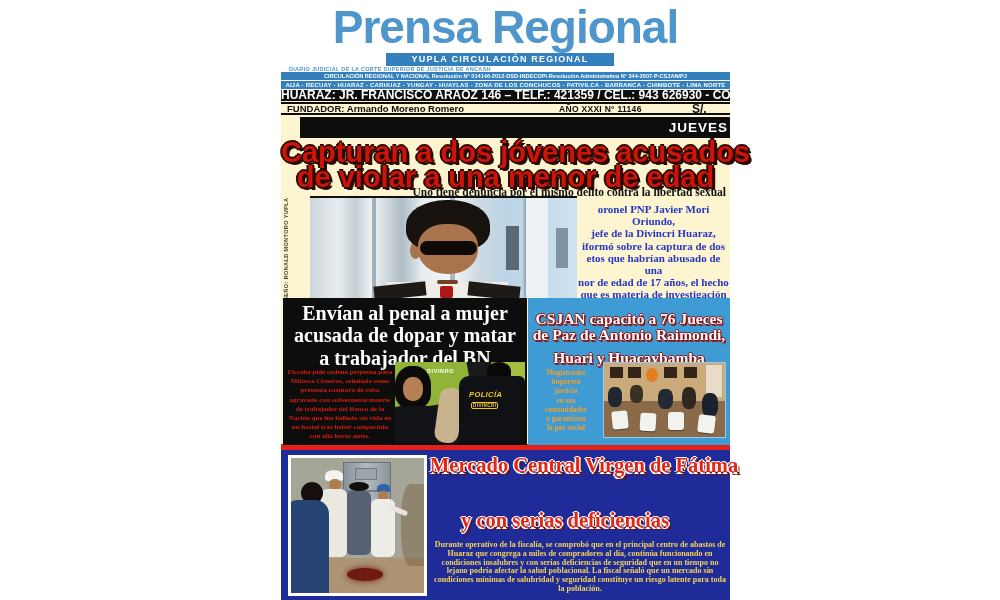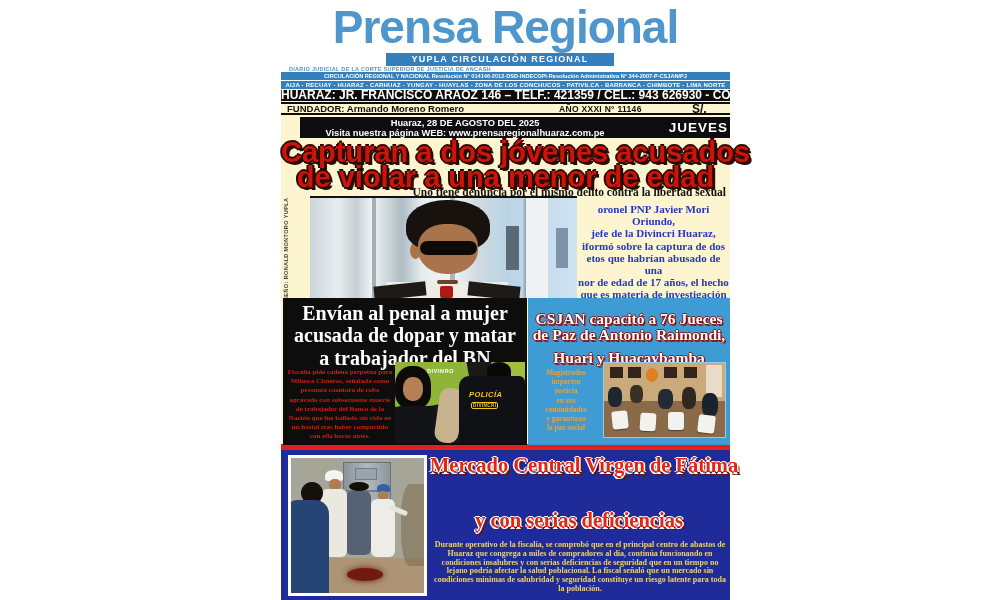--- a/index.html
+++ b/index.html
@@ -123,21 +123,21 @@
   .pb-cap{left:34px;top:12px;width:18px;height:11px;background:#f4f4f0;border-radius:50% 50% 20% 20%;}
   .pb-face{left:38px;top:21px;width:12px;height:11px;background:#b07c50;border-radius:45%;}
   .pb-coat{left:30px;top:31px;width:26px;height:68px;background:#ebe8e0;border-radius:6px;}
   .pc-hat{left:58px;top:24px;width:20px;height:9px;background:#141008;border-radius:50%;}
   .pc-body{left:55px;top:33px;width:25px;height:64px;background:#566274;border-radius:6px;}
   .pd-cap{left:86px;top:26px;width:13px;height:8px;background:#2f62a8;border-radius:50% 50% 20% 20%;}
   .pd-face{left:87px;top:33px;width:10px;height:9px;background:#b07c50;border-radius:45%;}
   .pd-coat{left:80px;top:41px;width:24px;height:58px;background:#edece6;border-radius:6px;}
   .pd-arm{left:98px;top:50px;width:19px;height:5px;background:#e8e6de;border-radius:3px;transform:rotate(22deg);}
 
-  .bot-h{left:149px;width:298px;text-align:center;color:#e02616;font-family:"Liberation Serif",serif;
+  .bot-h{left:149px;width:270px;text-align:center;color:#e02616;font-family:"Liberation Serif",serif;
     font-weight:bold;font-size:20.5px;white-space:nowrap;
     text-shadow:-1.5px 0 #fff,1.5px 0 #fff,0 -1.5px #fff,0 1.5px #fff,2.5px 2.5px 0 #6e1008;}
   .bot-h1{top:454px;} .bot-h2{top:481px;} .bot-h3{top:509px;}
   .bot-body{left:152px;top:541px;width:294px;text-align:center;color:#f2d258;
     font-family:"Liberation Serif",serif;font-weight:bold;font-size:8px;line-height:8.8px;}
 </style>
 </head>
 <body>
 
 <div class="canvas">
@@ -149,24 +149,20 @@
     <div class="abs bluebar resolution">CIRCULACIÓN REGIONAL Y NACIONAL Resolución N° 014146-2012-DSD-INDECOPI-Resolución Administrativa N° 344-2007-P-CSJAN/PJ</div>
     <div class="abs bluebar coverage">AIJA - RECUAY - HUARAZ - CARHUAZ - YUNGAY - HUAYLAS - ZONA DE LOS CONCHUCOS - PATIVILCA - BARRANCA - CHIMBOTE - LIMA NORTE</div>
     <div class="abs contact">HUARAZ: JR. FRANCISCO ARAOZ 146 – TELF.: 421359 / CEL.: 943 626930 - CORREO: PRENSAREGIONAL_1@YAHOO.ES</div>
 
     <div class="abs founder-row"></div>
     <div class="abs founder">FUNDADOR: Armando Moreno Romero</div>
     <div class="abs edition">AÑO XXXI N° 11146</div>
     <div class="abs price">S/. 0.50</div>
 
     <div class="abs date-bar">
-      <div class="date-left">
-        <div>Huaraz, 28 DE AGOSTO DEL 2025</div>
-        <div>Visita nuestra página WEB: www.prensaregionalhuaraz.com.pe</div>
-      </div>
       <div class="weekday">JUEVES</div>
     </div>
 
     <div class="abs designer">DISEÑO: RONALD MONTORO YUPLA</div>
 
     <div class="abs lead-h lead-h1">Capturan a dos jóvenes acusados</div>
     <div class="abs lead-h lead-h2">de violar a una menor de edad</div>
     <div class="abs lead-sub">Uno tiene denuncia por el mismo delito contra la libertad sexual</div>
 
     <div class="abs photo1">

